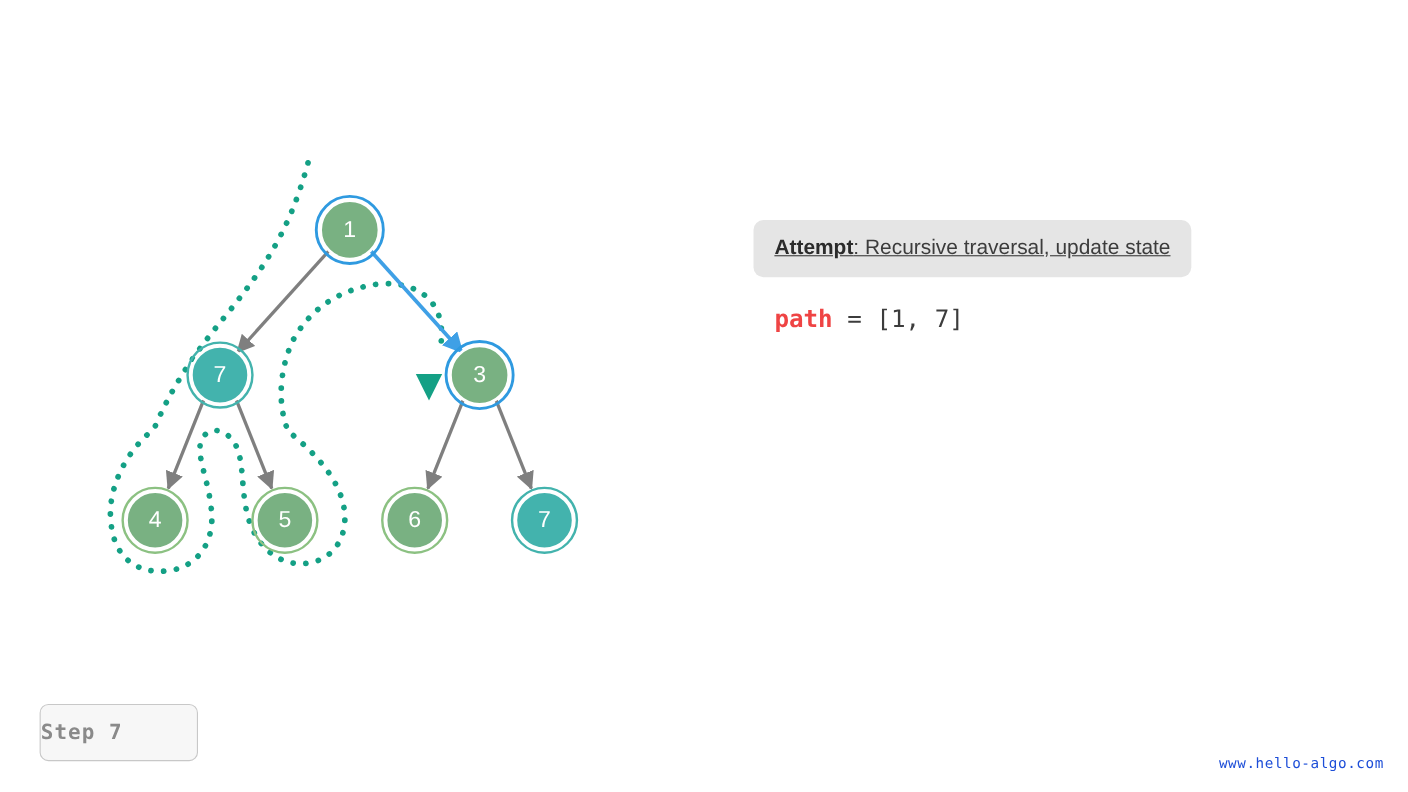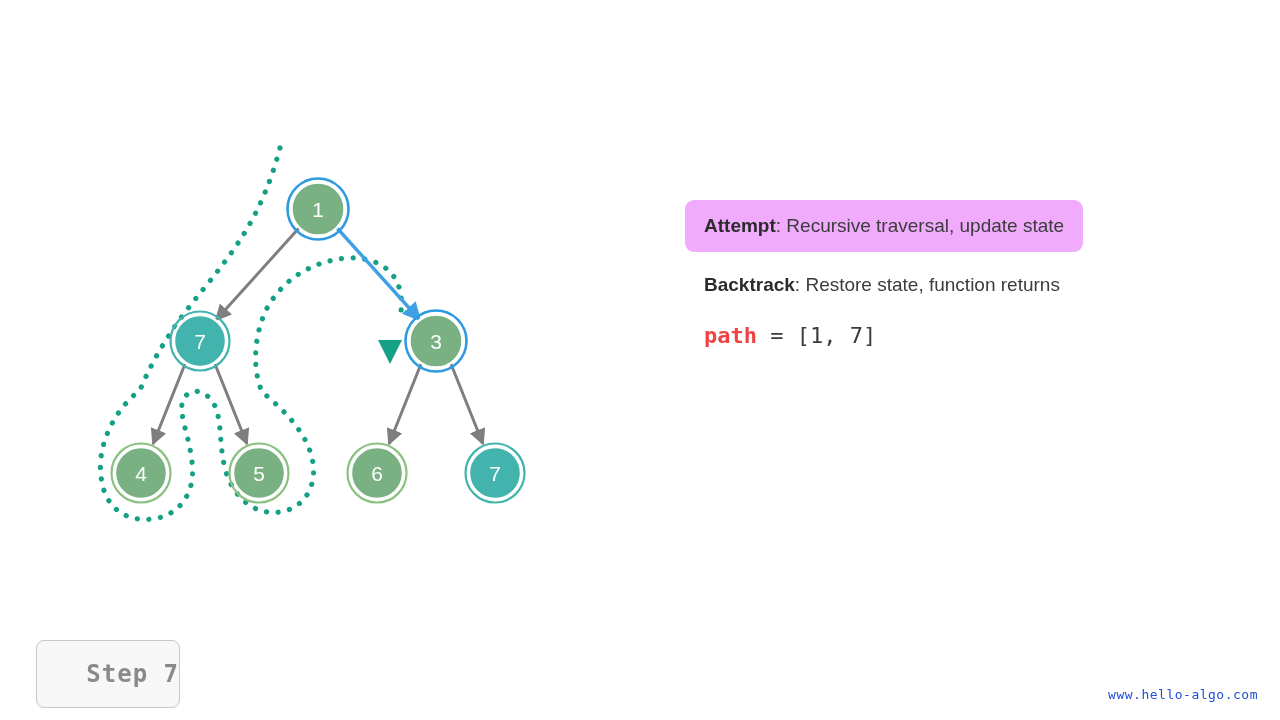--- a/index.html
+++ b/index.html
@@ -34,24 +34,25 @@
 
   .info-line {
     font-size: 19px;
     line-height: 24px;
     color: #3c3c3c;
     white-space: nowrap;
   }
 
   .info-line.boxed {
     display: inline-block;
-    background: #f0abfc;
+    background: #e5e5e5;
     border-radius: 9px;
     padding: 14px 19px;
     margin: 0;
+    text-decoration: underline;
   }
 
   .info-line.plain {
     padding: 0 19px;
     margin-top: 21px;
   }
 
   .info-line .kw {
     font-weight: bold;
     color: #2b2b2b;
@@ -71,30 +72,30 @@
 
   .var-path { color: #ef4444; font-weight: bold; }
   .var-res  { color: #37a08e; font-weight: bold; }
 
   
   #step-badge {
     position: absolute;
     left: 36px;
     top: 640px;
     width: 144px;
-    height: 68px;
+    height: 52px;
     box-sizing: border-box;
     border: 1px solid #c8c8c8;
     border-radius: 8px;
     background: #f7f7f7;
     display: flex;
     align-items: center;
-    justify-content: flex-end;
+    justify-content: flex-start;
     font-family: "DejaVu Sans Mono", monospace;
-    font-size: 24px;
+    font-size: 19px;
     font-weight: bold;
     letter-spacing: 1px;
     color: #8a8a8a;
   }
 
   
   #watermark {
     position: absolute;
     right: 22px;
     bottom: 18px;
@@ -198,21 +199,20 @@
       <text class="node-text" x="495" y="473" text-anchor="middle" dominant-baseline="central">7</text>
     </g>
 
   </g>
 </svg>
 
 <div id="info-panel">
 
   <div class="info-line boxed"><span class="kw">Attempt</span><span>: </span><span>Recursive traversal, update state</span></div>
 
-  <div class="info-line plain"><span class="kw">Backtrack</span><span>: </span><span>Restore state, function returns</span></div>
 
   <div class="code-line" id="path-line"><span class="var-path">path</span><span> = </span><span>[1, 7]</span></div>
 
 
 </div>
 
 <div id="step-badge">
     <span>Step 7</span>
   </div>
 

